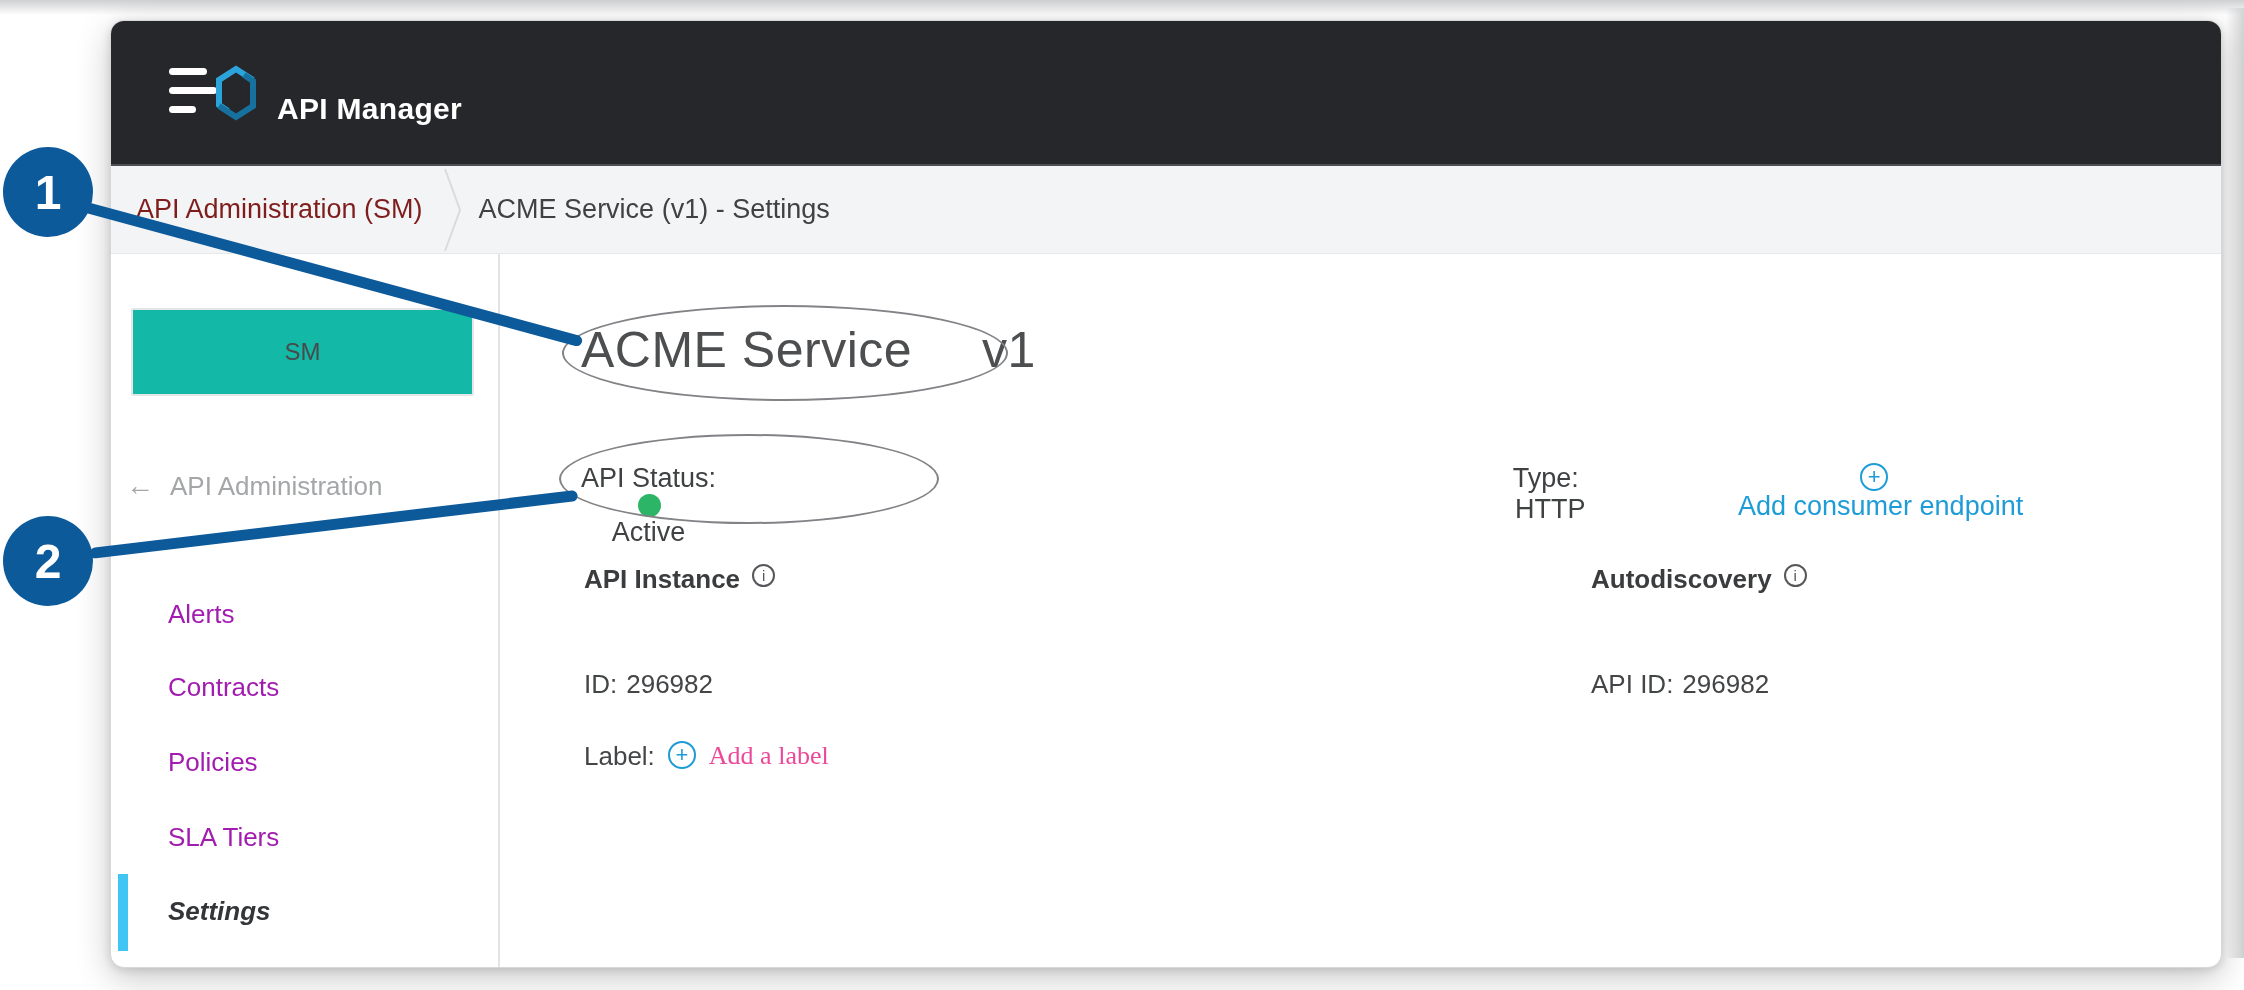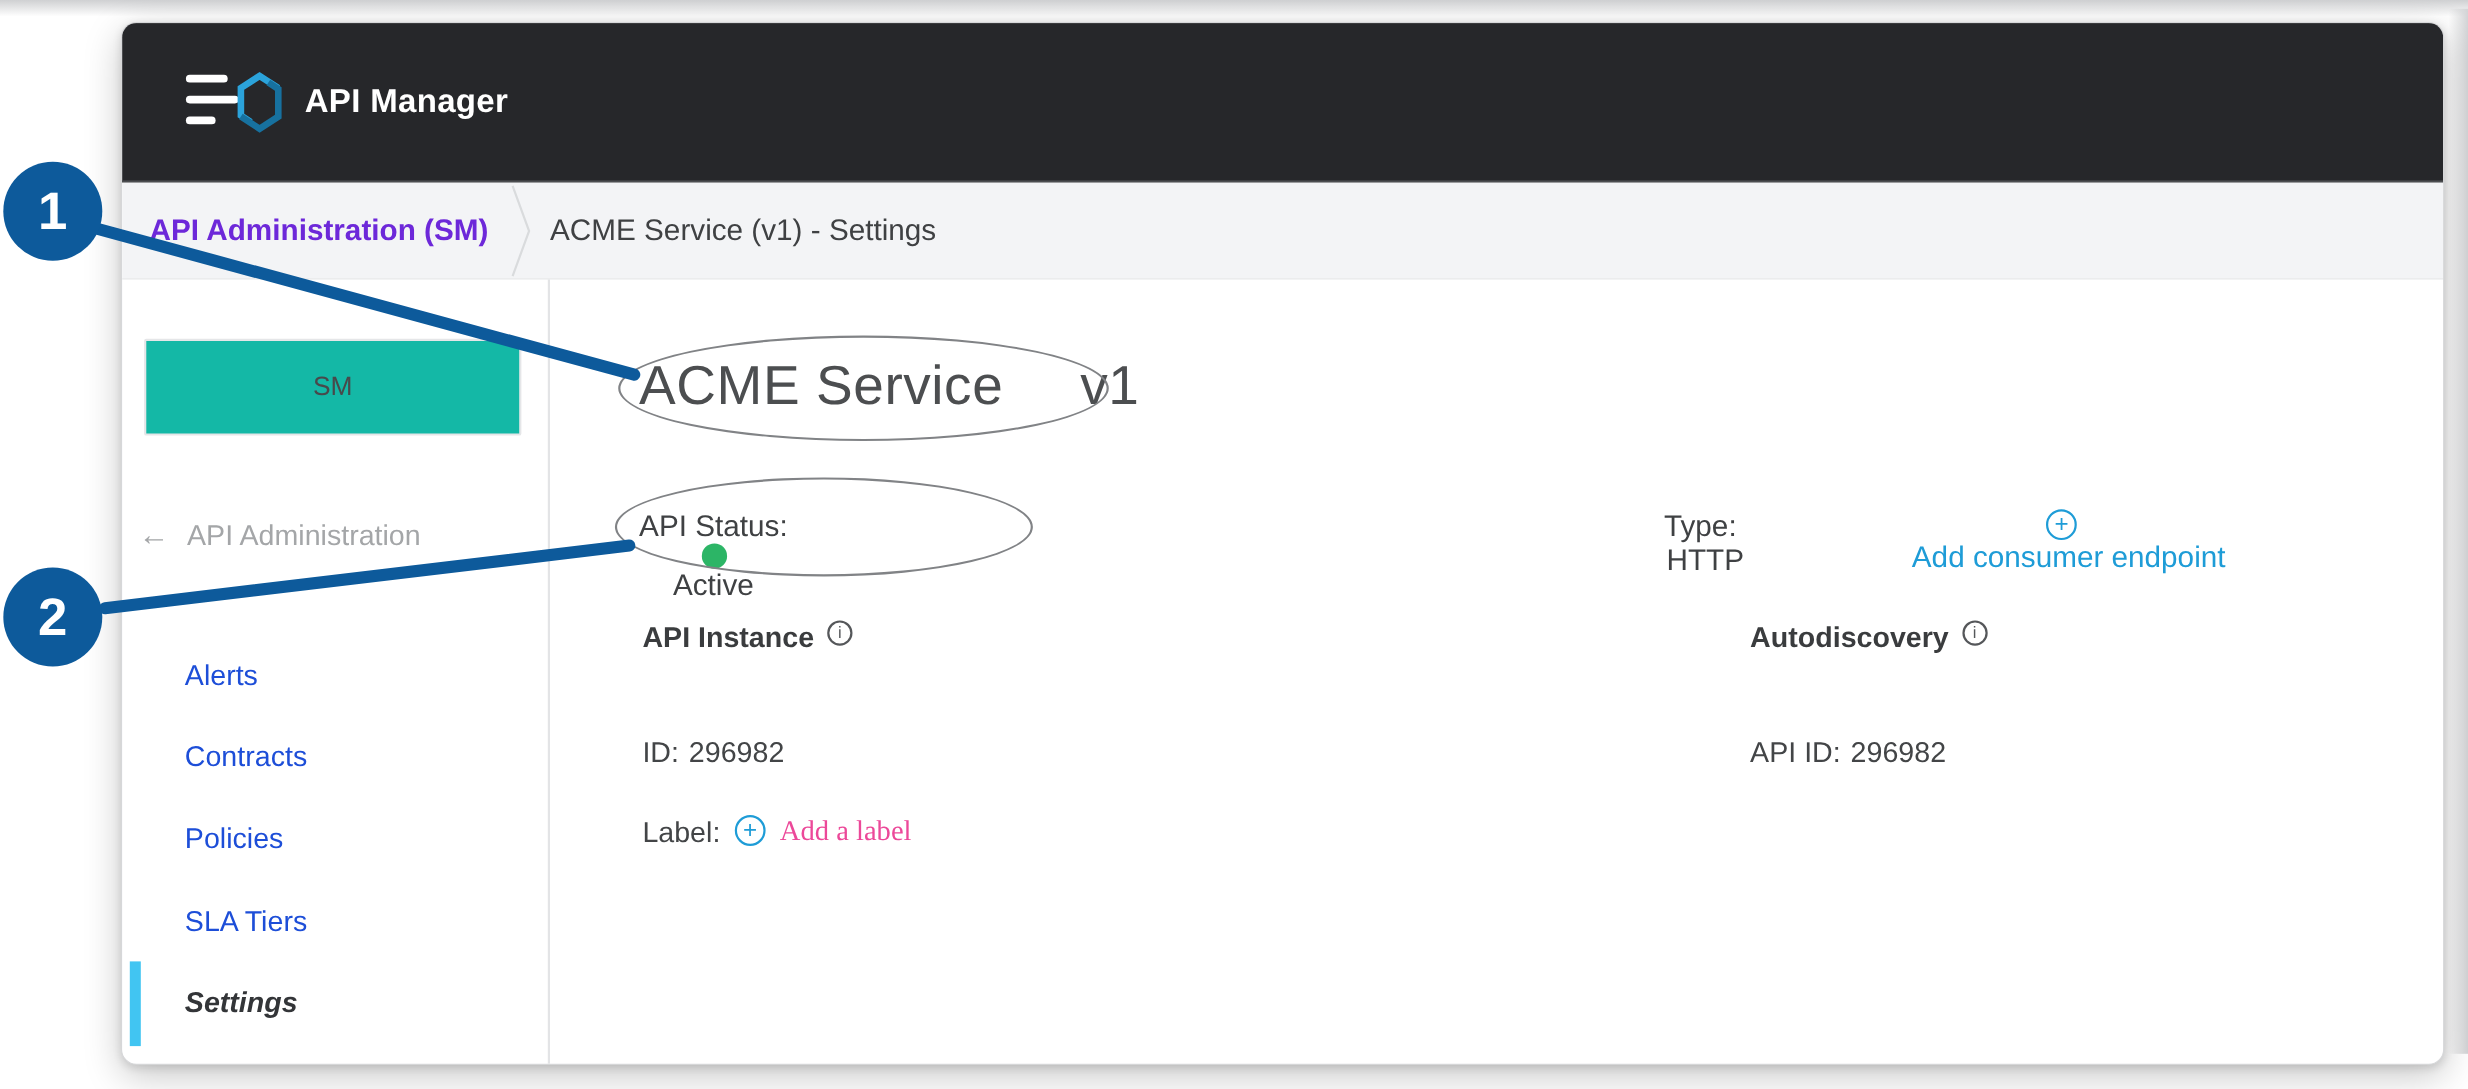--- a/index.html
+++ b/index.html
@@ -33,49 +33,49 @@
     position: absolute; left: 0; top: 0; width: 100%; height: 145px;
     background: #26272a; border-bottom: 2px solid #4c4e51;
   }
   .hamburger { position: absolute; left: 58px; top: 47px; width: 50px; cursor: pointer; }
   .hamburger .bar { height: 7px; background: #ffffff; border-radius: 4px; margin-bottom: 12px; }
   .hamburger .b1 { width: 38px; }
   .hamburger .b2 { width: 48px; }
   .hamburger .b3 { width: 27px; margin-bottom: 0; }
   .logo { position: absolute; left: 102px; top: 44px; }
   .app-title {
-    position: absolute; left: 166px; top: 0; height: 143px;
+    position: absolute; left: 166px; top: 16px; height: 143px;
     display: flex; align-items: center;
     color: #ffffff; font-size: 30px; font-weight: bold; letter-spacing: .3px;
   }
 
   
   .breadcrumb {
     position: absolute; left: 0; top: 145px; width: 100%; height: 88px;
     background: #f3f4f6; border-bottom: 1px solid #e7e8ea;
     display: flex; align-items: center;
   }
-  .crumb-link { margin-left: 25px; color: #6d28d9; font-size: 27px; cursor: pointer; font-weight: bold; }
+  .crumb-link { margin-left: 25px; color: #7f1d1d; font-size: 27px; cursor: pointer; }
   .crumb-sep { margin: 0 16px 0 20px; }
   .crumb-current { color: #3f4143; font-size: 27px; }
 
   
   .side-divider { position: absolute; left: 387px; top: 233px; width: 2px; height: 715px; background: #e3e4e6; }
   .sm-box {
     position: absolute; left: 20px; top: 287px; width: 343px; height: 88px;
     border: 2px solid #e5e6e8; border-radius: 2px;
     display: flex; align-items: center; justify-content: center;
     font-size: 24px; color: #48494b; cursor: pointer; background: #14b8a6;
   }
   .back-link {
     position: absolute; left: 15px; top: 449px; display: flex; align-items: center;
     color: #a4a6a8; font-size: 26px; cursor: pointer;
   }
   .back-link .arrow { margin-right: 16px; font-size: 28px; }
-  .nav-item { position: absolute; left: 57px; font-size: 26px; color: #1d4ed8; cursor: pointer; }
+  .nav-item { position: absolute; left: 57px; font-size: 26px; color: #a21caf; cursor: pointer; }
   .nav-item.active { font-weight: bold; color: #333538; font-style: italic; }
   .active-bar { position: absolute; left: 7px; top: 853px; width: 10px; height: 77px; background: #41c5f2; }
 
   
   .page-title {
     position: absolute; left: 470px; top: 300px;
     font-size: 50px; font-weight: 300; color: #4c4e50; letter-spacing: .5px;
   }
   .page-title .ver { margin-left: 70px; }
 

